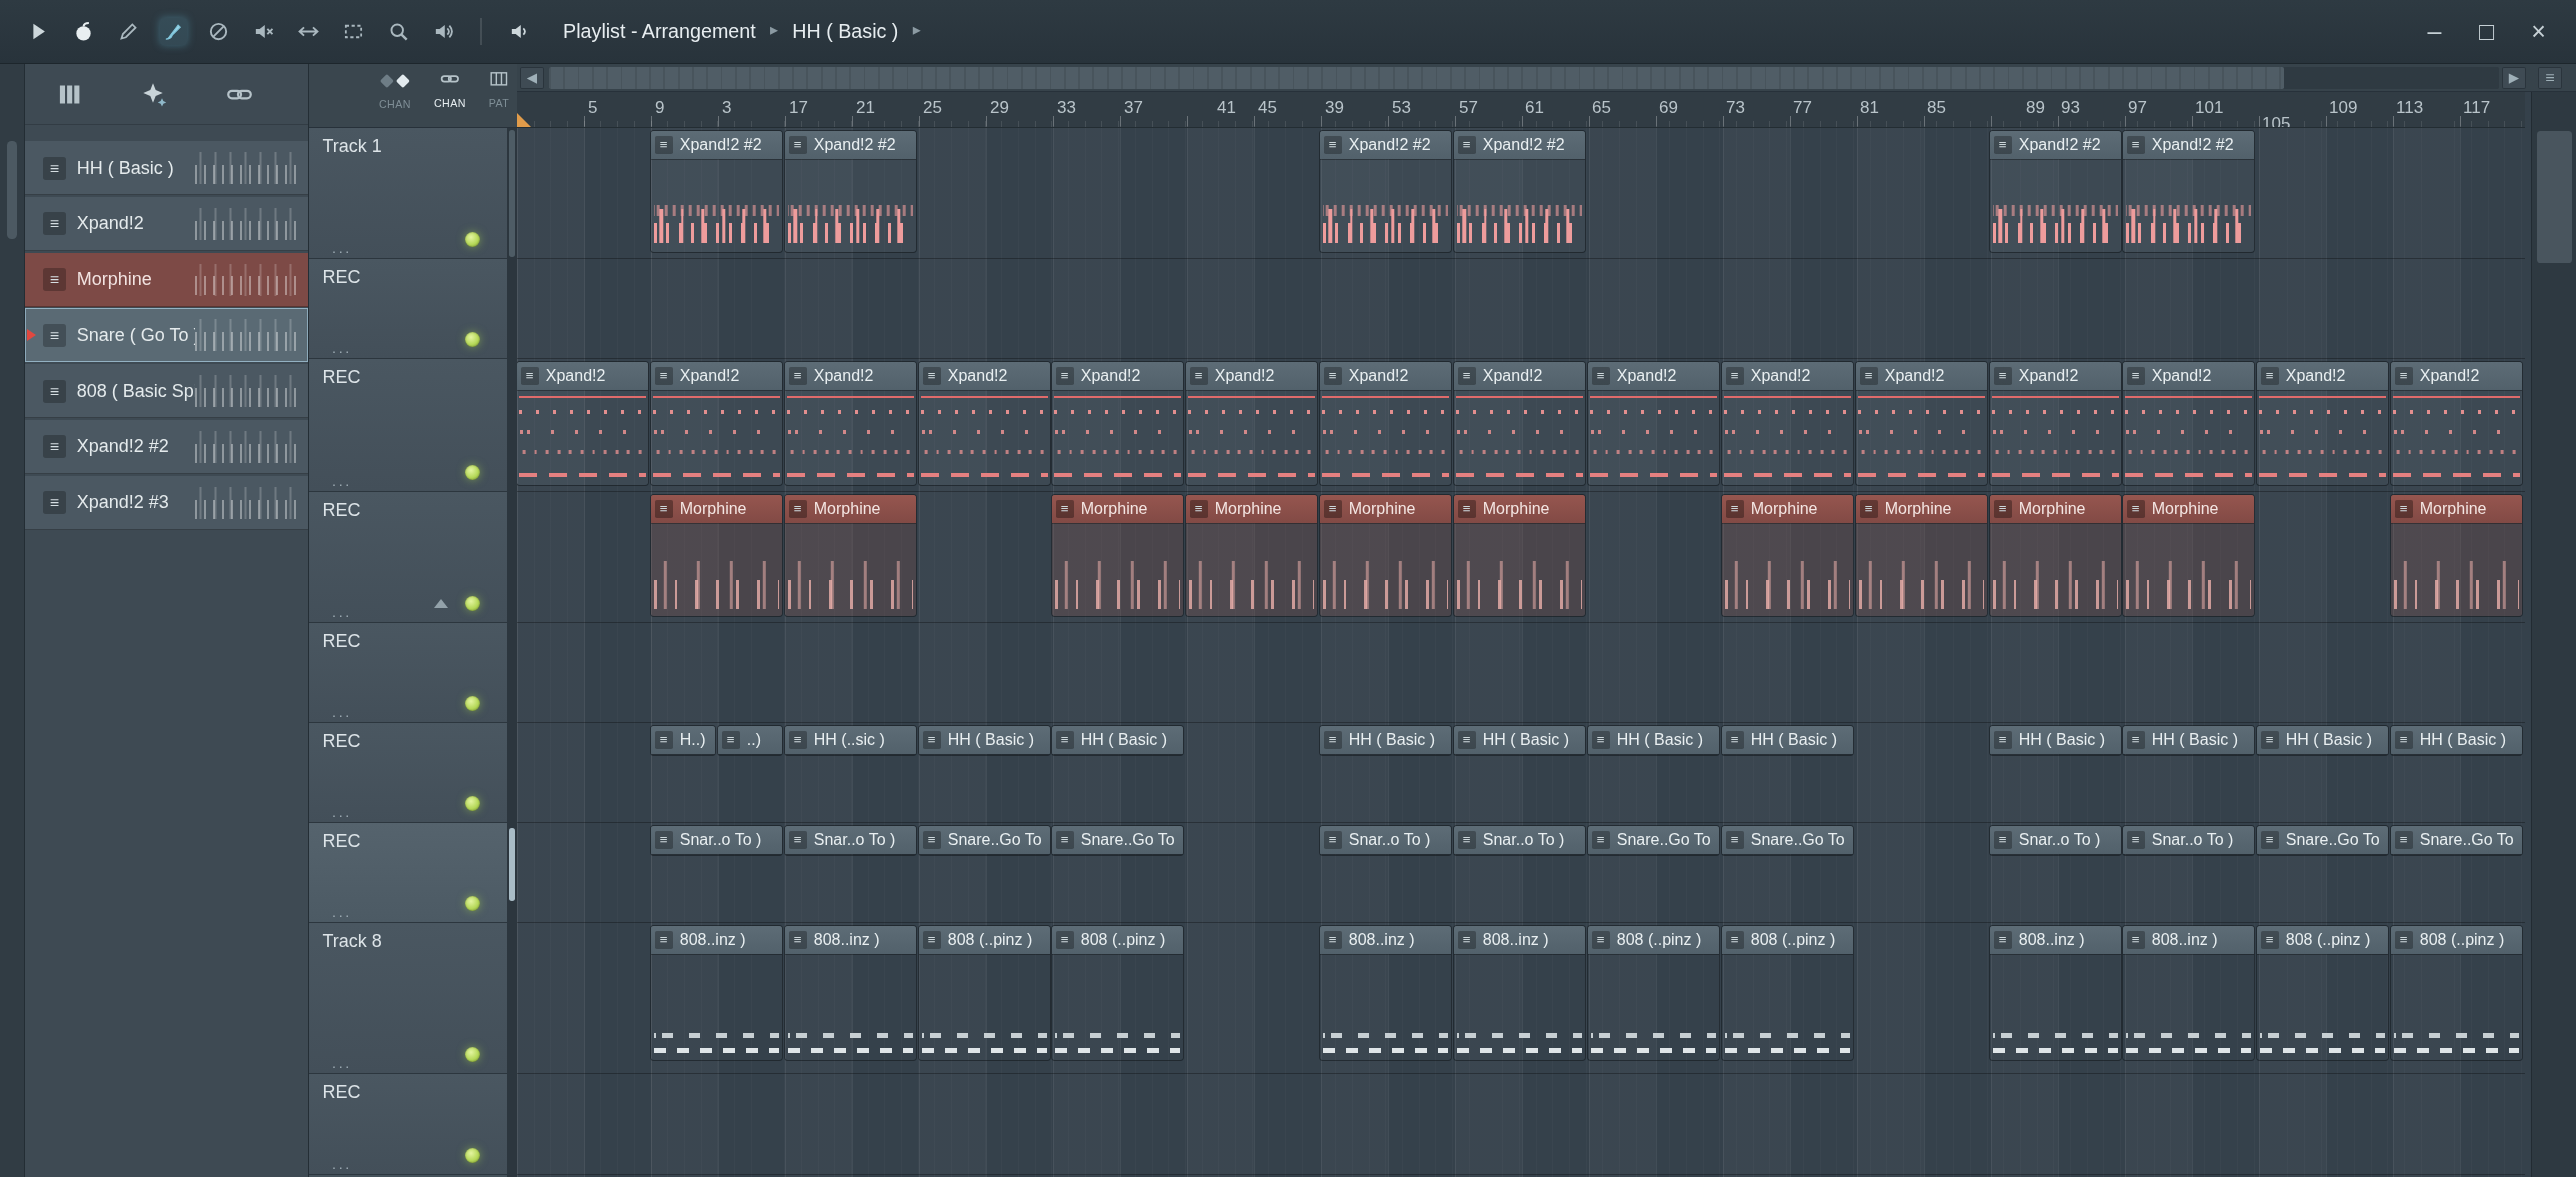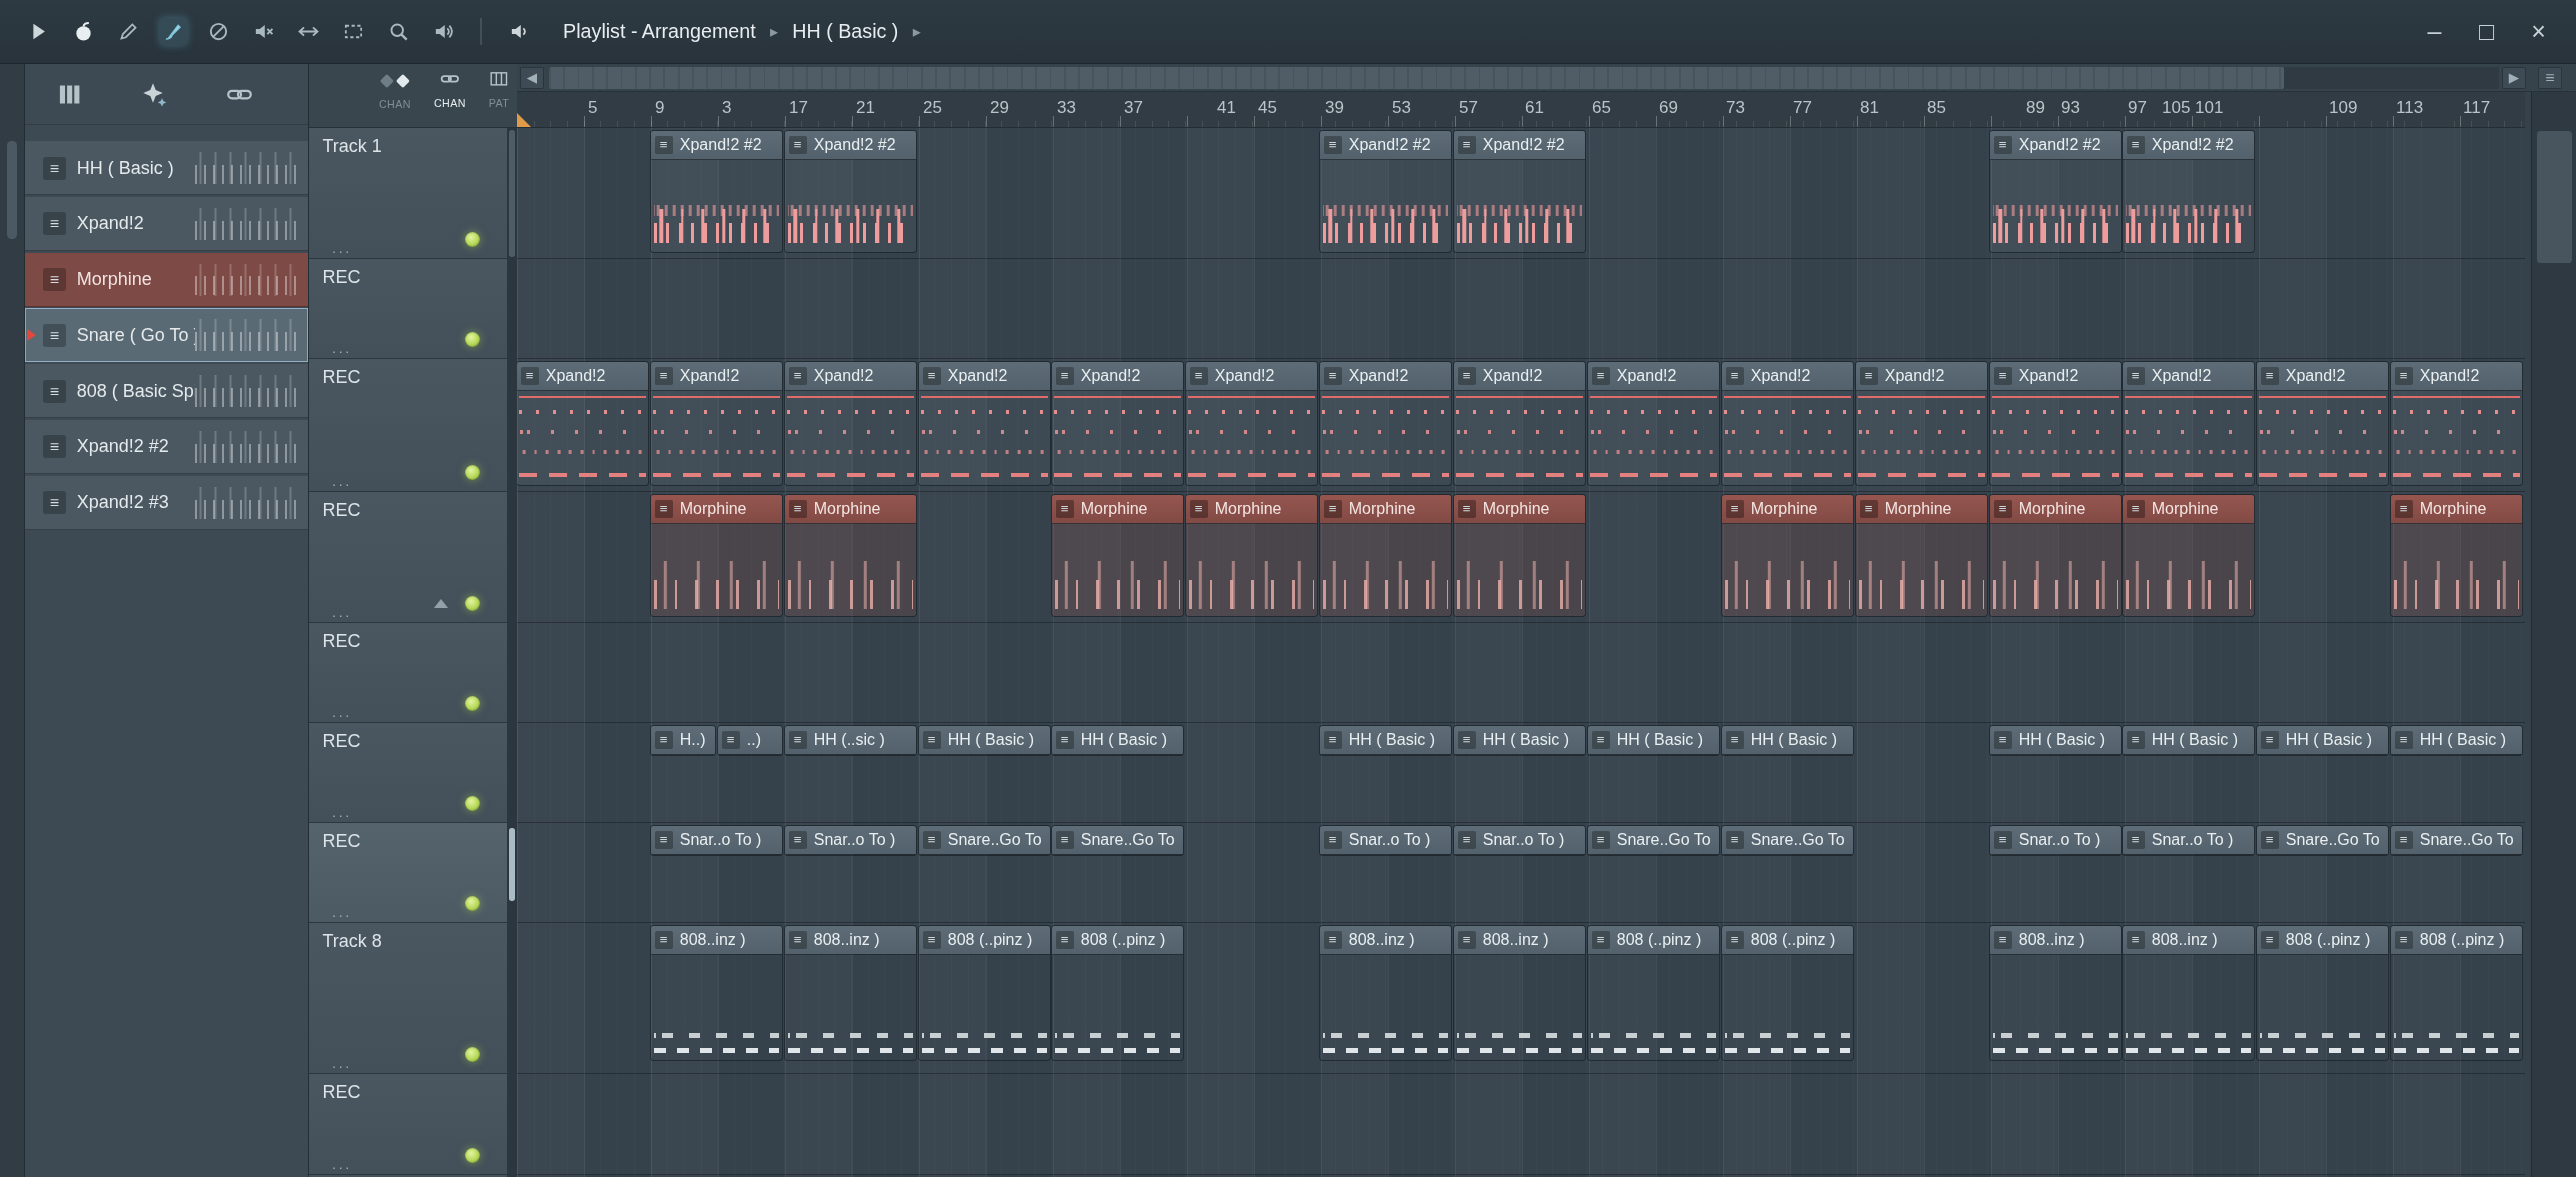--- a/index.html
+++ b/index.html
@@ -8,21 +8,21 @@
 
   
   .titlebar { position:absolute; left:0; top:0; width:2576px; height:64px;
     background:linear-gradient(#2e3a42,#28333b); border-bottom:0.9px solid #1d262c;
     display:flex; align-items:center; justify-content:space-between; z-index:50; }
   .tb-left { display:flex; align-items:center; gap:18px; padding-left:25px; }
   .tbicon { width:27px; height:27px; display:flex; align-items:center; justify-content:center; }
   .tbicon svg { width:23px; height:23px; }
   .tbicon.active { background:rgba(110,200,230,.14); border-radius:3.6px; box-shadow:0 0 9px rgba(110,200,230,.35); }
   .tb-sep { width:1.8px; height:27px; background:rgba(255,255,255,.12); margin:0 5.4px; }
-  .tb-title { display:flex; align-items:center; gap:14.3px; margin-left:12.5px;
+  .tb-title { display:flex; align-items:flex-start; gap:14.3px; margin-left:12.5px;
     color:#e7edf0; font-size:19.7px; }
   .tb-title .sep { color:#8b9aa2; font-size:16px; }
   .tb-right { display:flex; align-items:center; gap:23px; padding-right:23px; }
   .wbtn { color:#c6d0d5; font-size:25px; line-height:27px; width:29px; text-align:center; cursor:default; }
 
   
   .left-strip { position:absolute; left:0; top:64px; width:25px; height:1113px; background:#313c44; border-right:0.9px solid #232d34; }
   .ls-thumb { position:absolute; left:7.2px; top:77px; width:9.8px; height:98px; background:#4c5962; border-radius:4.5px; }
 
   
@@ -361,21 +361,21 @@
       <div class="rnum" style="left: 1075px;">65</div>
       <div class="rnum" style="left: 1142px;">69</div>
       <div class="rnum" style="left: 1209px;">73</div>
       <div class="rnum" style="left: 1276px;">77</div>
       <div class="rnum" style="left: 1343px;">81</div>
       <div class="rnum" style="left: 1410px;">85</div>
       <div class="rnum" style="left: 1477px; margin-left: 32px;">89</div>
       <div class="rnum" style="left: 1544px;">93</div>
       <div class="rnum" style="left: 1611px;">97</div>
       <div class="rnum" style="left: 1678px;">101</div>
-      <div class="rnum" style="left: 1645px;">105</div>
+      <div class="rnum" style="left: 1745px; margin-top: 16px;">105</div>
       <div class="rnum" style="left: 1812px;">109</div>
       <div class="rnum" style="left: 1879px;">113</div>
       <div class="rnum" style="left: 1946px;">117</div>
     </div>
 
   <div id="track-headers">
       <div class="thead" style="height: 131px;">
         <div class="tlabel">Track 1</div>
         <div class="tdots">...</div>
         <div class="tled"></div>

